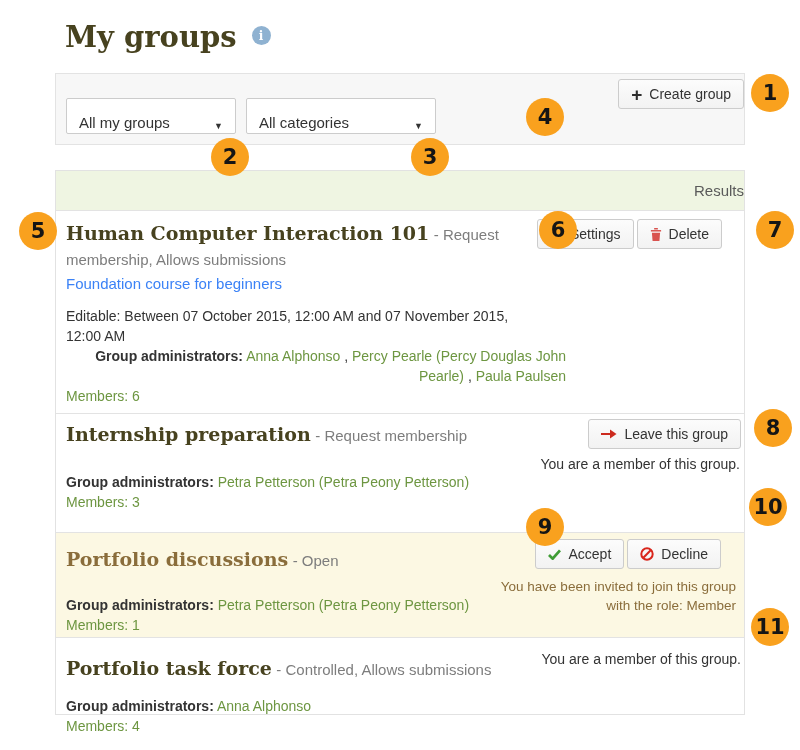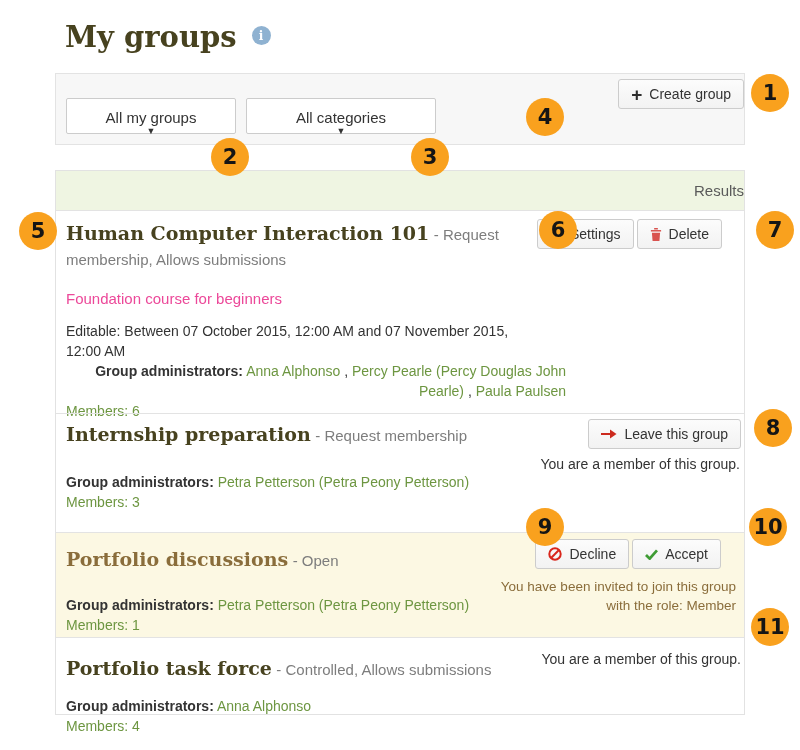--- a/index.html
+++ b/index.html
@@ -22,22 +22,22 @@
     display: flex; align-items: center; justify-content: center; cursor: pointer;
   }
   
   .filter-bar {
     position: absolute; top: 73px; left: 55px; width: 690px; height: 72px;
     background: #f7f7f7; border: 1px solid #e3e3e3;
   }
   .select {
     position: absolute; top: 24px; height: 36px; background: #fff;
     border: 1px solid #ccc; border-radius: 2px;
-    display: flex; align-items: center; justify-content: space-between;
-    padding: 10px 12px; font-size: 15px; color: #333; cursor: pointer; flex-direction: column;
+    display: flex; align-items: flex-end; justify-content: space-between;
+    padding: 2px 12px; font-size: 15px; color: #333; cursor: pointer;
   }
   .select .caret { font-size: 9px; color: #333; }
   .select-groups { left: 10px; width: 170px; }
   .select-categories { left: 190px; width: 190px; }
   .btn-filter {
     position: absolute; left: 388px; top: 24px; width: 84px; height: 36px;
     background: #71a32c; border: 1px solid #5f8d26; border-radius: 3px;
     color: #fff; font-size: 15px; display: flex; align-items: center;
     justify-content: center; gap: 8px; cursor: pointer;
   }
@@ -68,21 +68,21 @@
   .row-3 { height: 105px; padding-top: 14px; background: #fcf8e3; }
   .row-4 { height: 100px; padding-top: 18px; }
   .group-title-line { line-height: 25px; }
   .row-1 .group-title-line { width: 450px; }
   .group-title {
     font-family: "DejaVu Serif", serif; font-weight: bold; font-size: 19px;
     color: #47421f; cursor: pointer;
   }
   .row-3 .group-title { color: #8a6d3b; }
   .group-type { font-size: 15px; color: #7d7d7d; }
-  .group-desc { font-size: 15px; color: #ec4899; line-height: 20px; margin-top: 17px; }
+  .group-desc { font-size: 15px; color: #3b82f6; line-height: 20px; margin-top: 2px; }
   .group-editable { font-size: 14px; color: #333; line-height: 20px; margin-top: 12px; width: 480px; }
   .group-admins { font-size: 14px; line-height: 20px; }
   .row-1 .group-admins { width: 500px; }
   .row-1 .group-admins { margin-top: 0px; text-align: right; }
   .row-2 .group-admins { margin-top: 24px; }
   .row-3 .group-admins { margin-top: 22px; }
   .row-4 .group-admins { margin-top: 14px; }
   .admins-label { font-weight: bold; color: #333; }
   .admin-link { color: #6d9641; text-decoration: none; cursor: pointer; }
   .group-members { font-size: 14px; color: #6d9641; line-height: 20px; cursor: pointer; }
@@ -106,21 +106,21 @@
   }
   .co-1  { top: 74px;  left: 751px; }
   .co-2  { top: 138px; left: 211px; }
   .co-3  { top: 138px; left: 411px; }
   .co-4  { top: 98px;  left: 526px; }
   .co-5  { top: 212px; left: 19px; }
   .co-6  { top: 211px; left: 539px; }
   .co-7  { top: 211px; left: 756px; }
   .co-8  { top: 409px; left: 754px; }
   .co-9  { top: 508px; left: 526px; }
-  .co-10 { top: 508px; left: 749px; }
+  .co-10 { top: 488px; left: 749px; }
   .co-11 { top: 608px; left: 751px; }
   .icon-svg { display: block; }
 </style>
 </head>
 <body>
 
 <div class="page">
 
   <div class="page-header">
     <h1 class="page-title">My groups</h1>
@@ -218,34 +218,34 @@
         <span class="group-type">- Open</span>
       </div>
       <div class="group-admins">
         <span class="admins-label">Group administrators:</span>
         <span class="admin-link">Petra Petterson (Petra Peony Petterson)</span>
       </div>
       <div class="group-members">Members: 1</div>
       <div class="row-buttons">
         <button class="btn">
           <span>
+              <svg class="icon-svg" width="13" height="11" viewBox="0 0 14 12">
+                <path d="M1 6.5 L5 10.5 L13 1.5" stroke="#3f9c35" stroke-width="3" fill="none"></path>
+              </svg>
+            </span>
+          <span>Accept</span>
+        </button>
+        <button class="btn">
+          <span>
               <svg class="icon-svg" width="14" height="14" viewBox="0 0 14 14">
                 <circle cx="7" cy="7" r="5.7" fill="none" stroke="#d9261c" stroke-width="2"></circle>
                 <rect x="6" y="1.8" width="2" height="10.4" transform="rotate(45 7 7)" fill="#d9261c"></rect>
               </svg>
             </span>
           <span>Decline</span>
-        </button>
-        <button class="btn">
-          <span>
-              <svg class="icon-svg" width="13" height="11" viewBox="0 0 14 12">
-                <path d="M1 6.5 L5 10.5 L13 1.5" stroke="#3f9c35" stroke-width="3" fill="none"></path>
-              </svg>
-            </span>
-          <span>Accept</span>
         </button>
       </div>
       <div class="invite-note">You have been invited to join this group with the role: Member</div>
     </div>
 
     <div class="group-row row-4">
       <div class="group-title-line">
         <span class="group-title">Portfolio task force</span>
         <span class="group-type">- Controlled, Allows submissions</span>
       </div>

